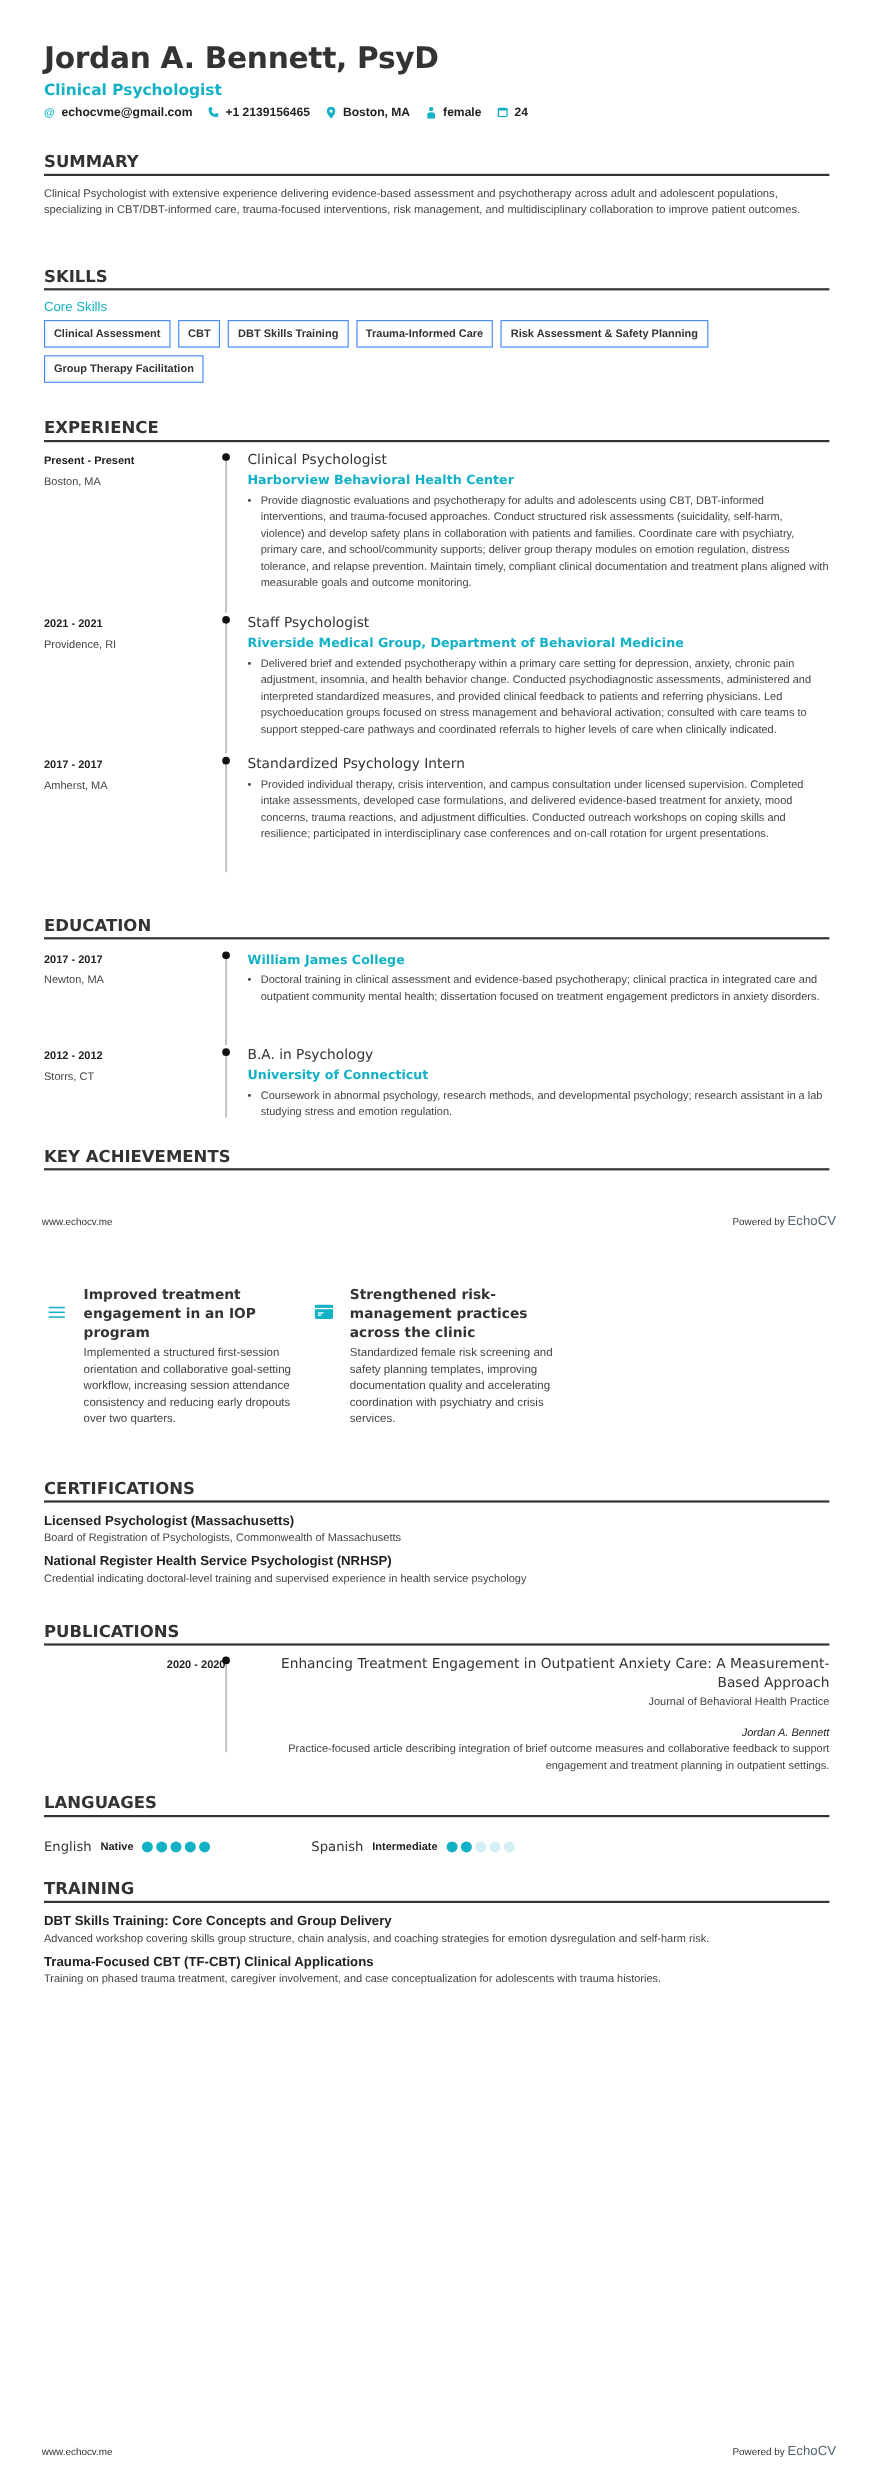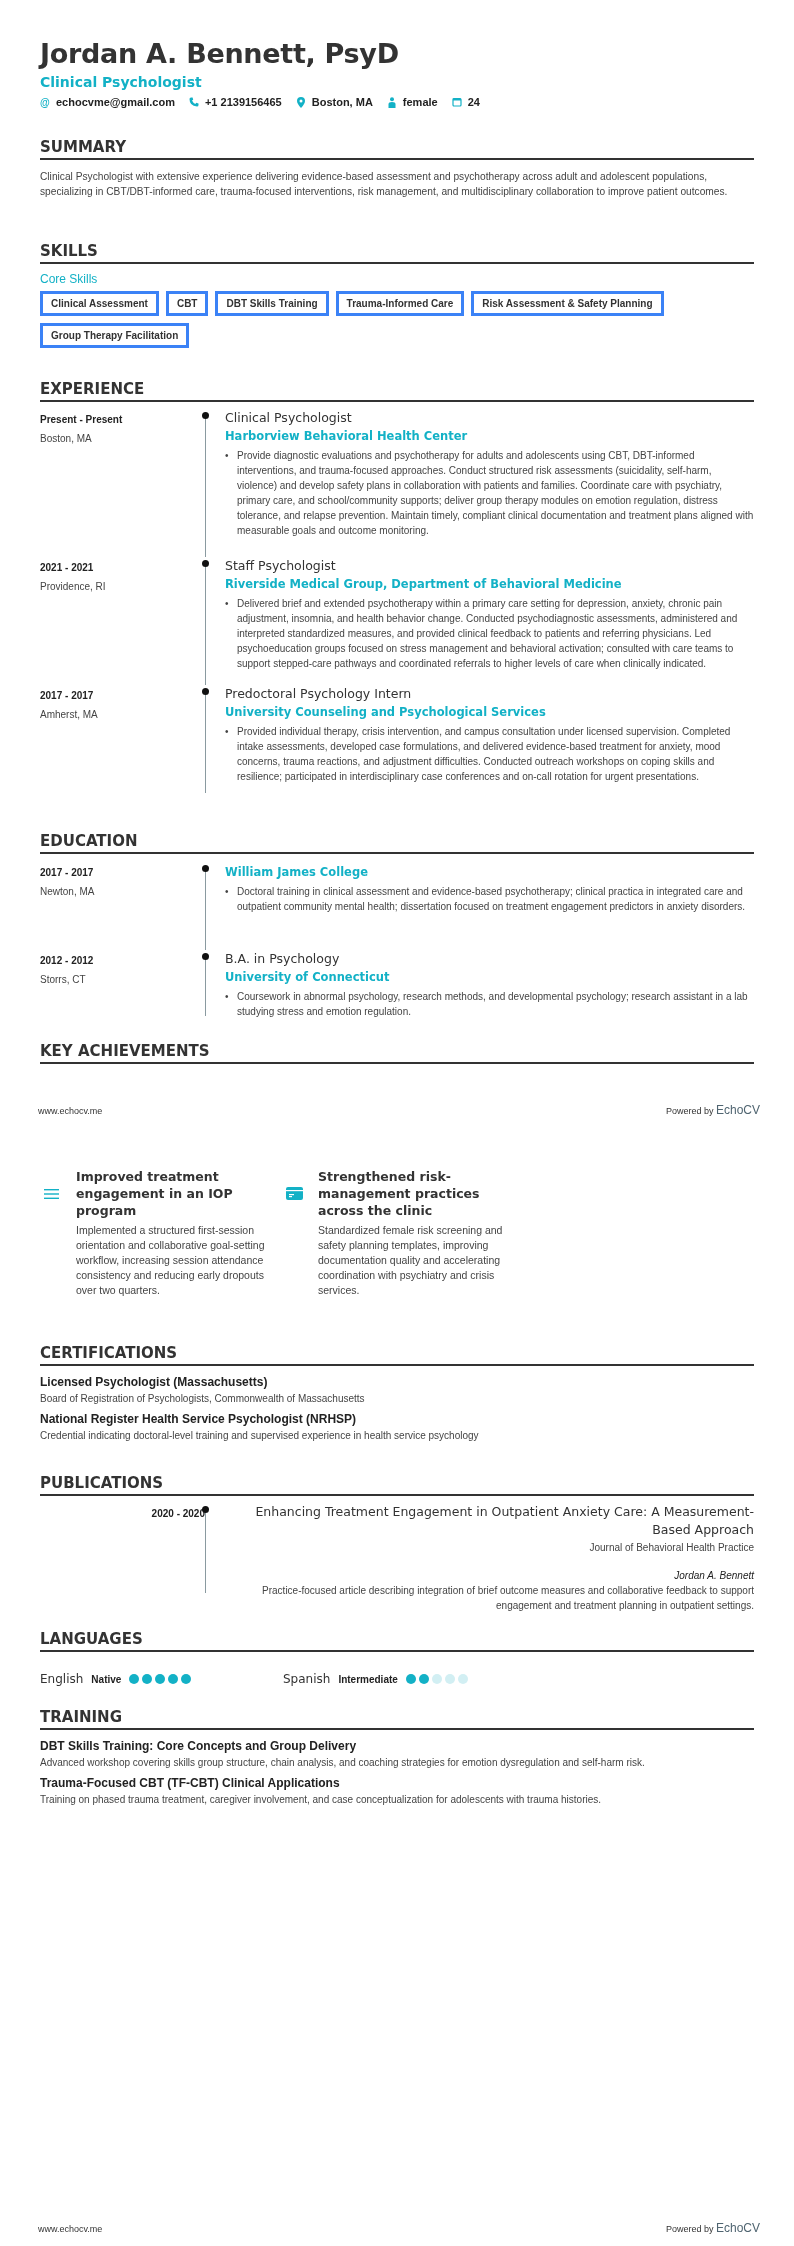--- a/index.html
+++ b/index.html
@@ -42,21 +42,21 @@
     }
     .core-label {
       position: absolute; left: 40px; top: 272px;
       font-size: 12px; color: #13b1c6;
     }
     .chips {
       position: absolute; left: 40px; right: 40px; top: 291px;
       display: flex; flex-wrap: wrap; gap: 7px 7px;
     }
     .chip {
-      border: 3px solid #3b82f6; padding: 4px 8px;
+      border: 1px solid #3b82f6; padding: 4px 8px;
       font-size: 10px; font-weight: bold; color: #333;
       height: 25px; display: flex; align-items: center;
     }
     .tl { position: absolute; left: 40px; right: 40px; }
     .tl-item { position: relative; display: flex; }
     .tl-left { width: 165px; flex: none; }
     .tl-date { font-size: 10px; font-weight: bold; color: #222; height: 15px; line-height: 15px; margin-top: 3px; }
     .tl-loc { font-size: 10px; color: #444; margin-top: 6px; }
     .tl-line {
       position: absolute; left: 165px; top: 4px; bottom: 0;
@@ -182,22 +182,21 @@
     </div>
   </div>
   <div class="tl-item" style="height:114px;">
     <div class="tl-line" style="bottom:6px;"></div>
     <div class="tl-dot"></div>
     <div class="tl-left">
       <div class="tl-date">2017 - 2017</div>
       <div class="tl-loc">Amherst, MA</div>
     </div>
     <div class="tl-right">
-      <div class="tl-title">Predoctoral Psychology Intern</div>
-      <div class="tl-org">University Counseling and Psychological Services</div>
+      <div class="tl-title">Standardized Psychology Intern</div>
       <div class="tl-bullets">
         <div class="tl-bullet">Provided individual therapy, crisis intervention, and campus consultation under licensed supervision. Completed intake assessments, developed case formulations, and delivered evidence-based treatment for anxiety, mood concerns, trauma reactions, and adjustment difficulties. Conducted outreach workshops on coping skills and resilience; participated in interdisciplinary case conferences and on-call rotation for urgent presentations.</div>
       </div>
     </div>
   </div>
 </div>
 
 <div class="section-title" style="top:832px;">EDUCATION</div>
 <div class="tl" style="top:862px;">
   <div class="tl-item" style="height:88px;">

